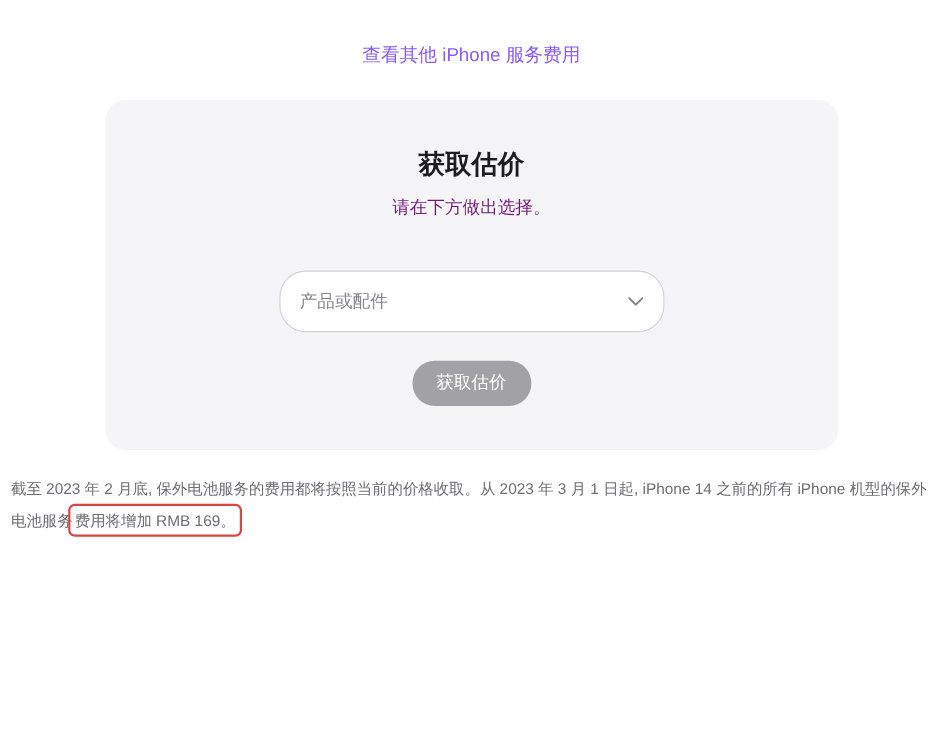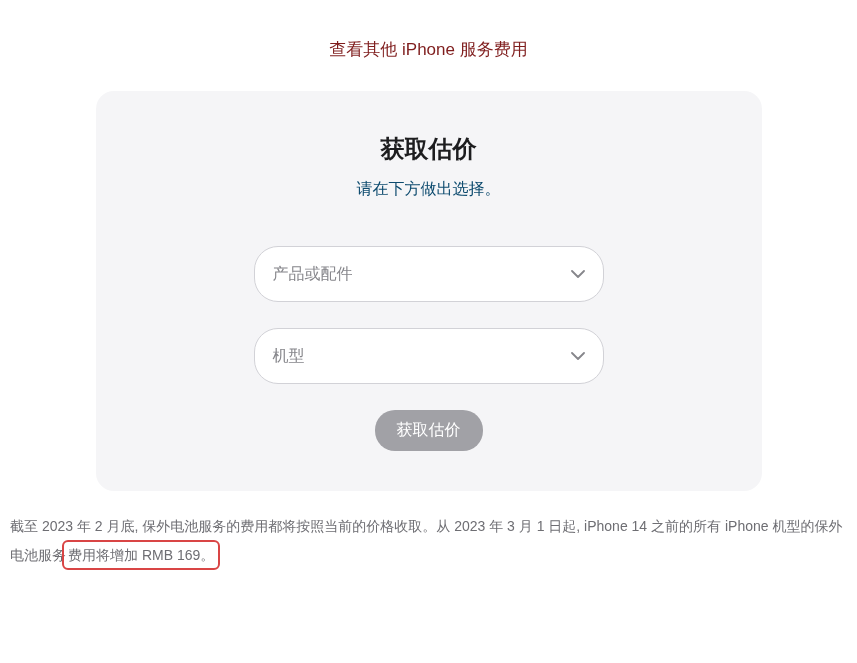--- a/index.html
+++ b/index.html
@@ -13,41 +13,41 @@
       width: 857px;
       height: 663px;
       padding: 0;
     }
     .top-link {
       text-align: center;
       padding-top: 38px;
       padding-bottom: 30px;
     }
     .top-link a {
-      color: #7f1d1d;
+      color: #8b5cf6;
       text-decoration: none;
       font-size: 17px;
     }
     .card {
       background: #f5f5f7;
       border-radius: 18px;
       width: 666px;
       margin: 0 auto;
       padding: 42px 40px 40px;
       text-align: center;
     }
     .card-title {
       font-size: 24px;
       font-weight: 600;
       color: #1d1d1f;
       margin-bottom: 14px;
     }
     .card-subtitle {
       font-size: 16px;
-      color: #0c4a6e;
+      color: #701a75;
       margin-bottom: 46px;
     }
     .select-wrapper {
       position: relative;
       width: 350px;
       margin: 0 auto 26px;
     }
     .select-box {
       width: 100%;
       height: 56px;
@@ -125,30 +125,20 @@
     <div class="select-box">
       <span class="select-placeholder">产品或配件</span>
       <span class="chevron">
         <svg width="14" height="8" viewBox="0 0 14 8" fill="none">
             <path d="M1 1L7 7L13 1" stroke="#86868b" stroke-width="1.8" stroke-linecap="round" stroke-linejoin="round"></path>
           </svg>
       </span>
     </div>
   </div>
 
-  <div class="select-wrapper">
-    <div class="select-box">
-      <span class="select-placeholder">机型</span>
-      <span class="chevron">
-        <svg width="14" height="8" viewBox="0 0 14 8" fill="none">
-            <path d="M1 1L7 7L13 1" stroke="#86868b" stroke-width="1.8" stroke-linecap="round" stroke-linejoin="round"></path>
-          </svg>
-      </span>
-    </div>
-  </div>
 
 
   <div>
     <button class="submit-btn">获取估价</button>
   </div>
 </div>
 
 <div class="disclaimer">
   <p>
     <span>截至 2023 年 2 月底, 保外电池服务的费用都将按照当前的价格收取。从 2023 年 3 月 1 日起, iPhone 14 之前的所有 iPhone 机型的保外电池服务</span><span class="highlight-box">费用将增加 RMB 169。</span>

